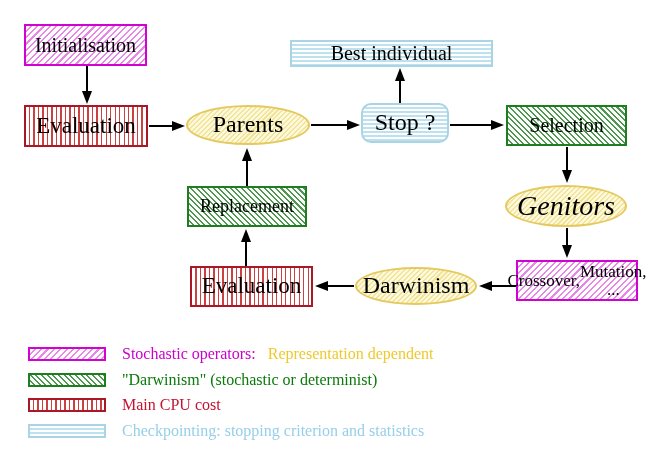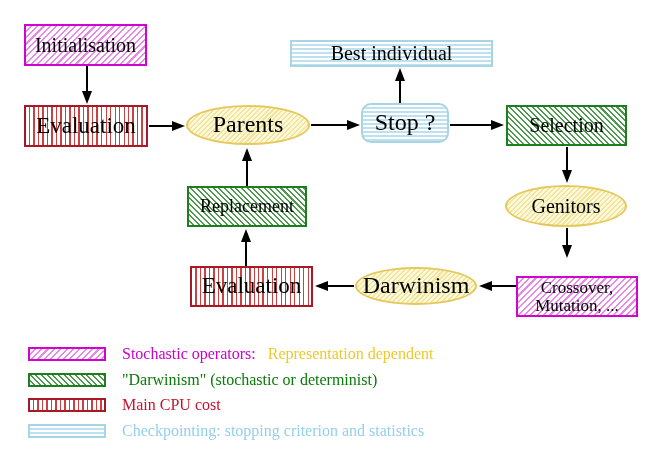--- a/index.html
+++ b/index.html
@@ -71,25 +71,25 @@
   </div>
 
   <div class="node stripes-cyan rounded" style="left:361px;top:103px;width:88px;height:40px;font-size:24px;">
     <span>Stop ?</span>
   </div>
 
   <div class="node hatch-green" style="left:506px;top:105px;width:121px;height:41px;font-size:20px;">
     <span>Selection</span>
   </div>
 
-  <div class="node ellipse-yellow" style="left:505px;top:185px;width:122px;height:42px;font-size:20px;">
+  <div class="node ellipse-yellow" style="left:505px;top:185px;width:122px;height:42px;font-size:28px;font-style:italic;">
     <span>Genitors</span>
   </div>
 
-  <div class="node hatch-magenta" style="left:516px;top:276px;width:122px;height:41px;font-size:17px;flex-direction:column;">
+  <div class="node hatch-magenta" style="left:516px;top:260px;width:122px;height:41px;font-size:17px;flex-direction:row;">
     <span>Crossover,</span>
     <span>Mutation, ...</span>
   </div>
 
   <div class="node ellipse-yellow" style="left:355px;top:267px;width:122px;height:38px;font-size:24px;">
     <span>Darwinism</span>
   </div>
 
   <div class="node stripes-red" style="left:190px;top:266px;width:123px;height:41px;font-size:23px;">
     <span>Evaluation</span>

